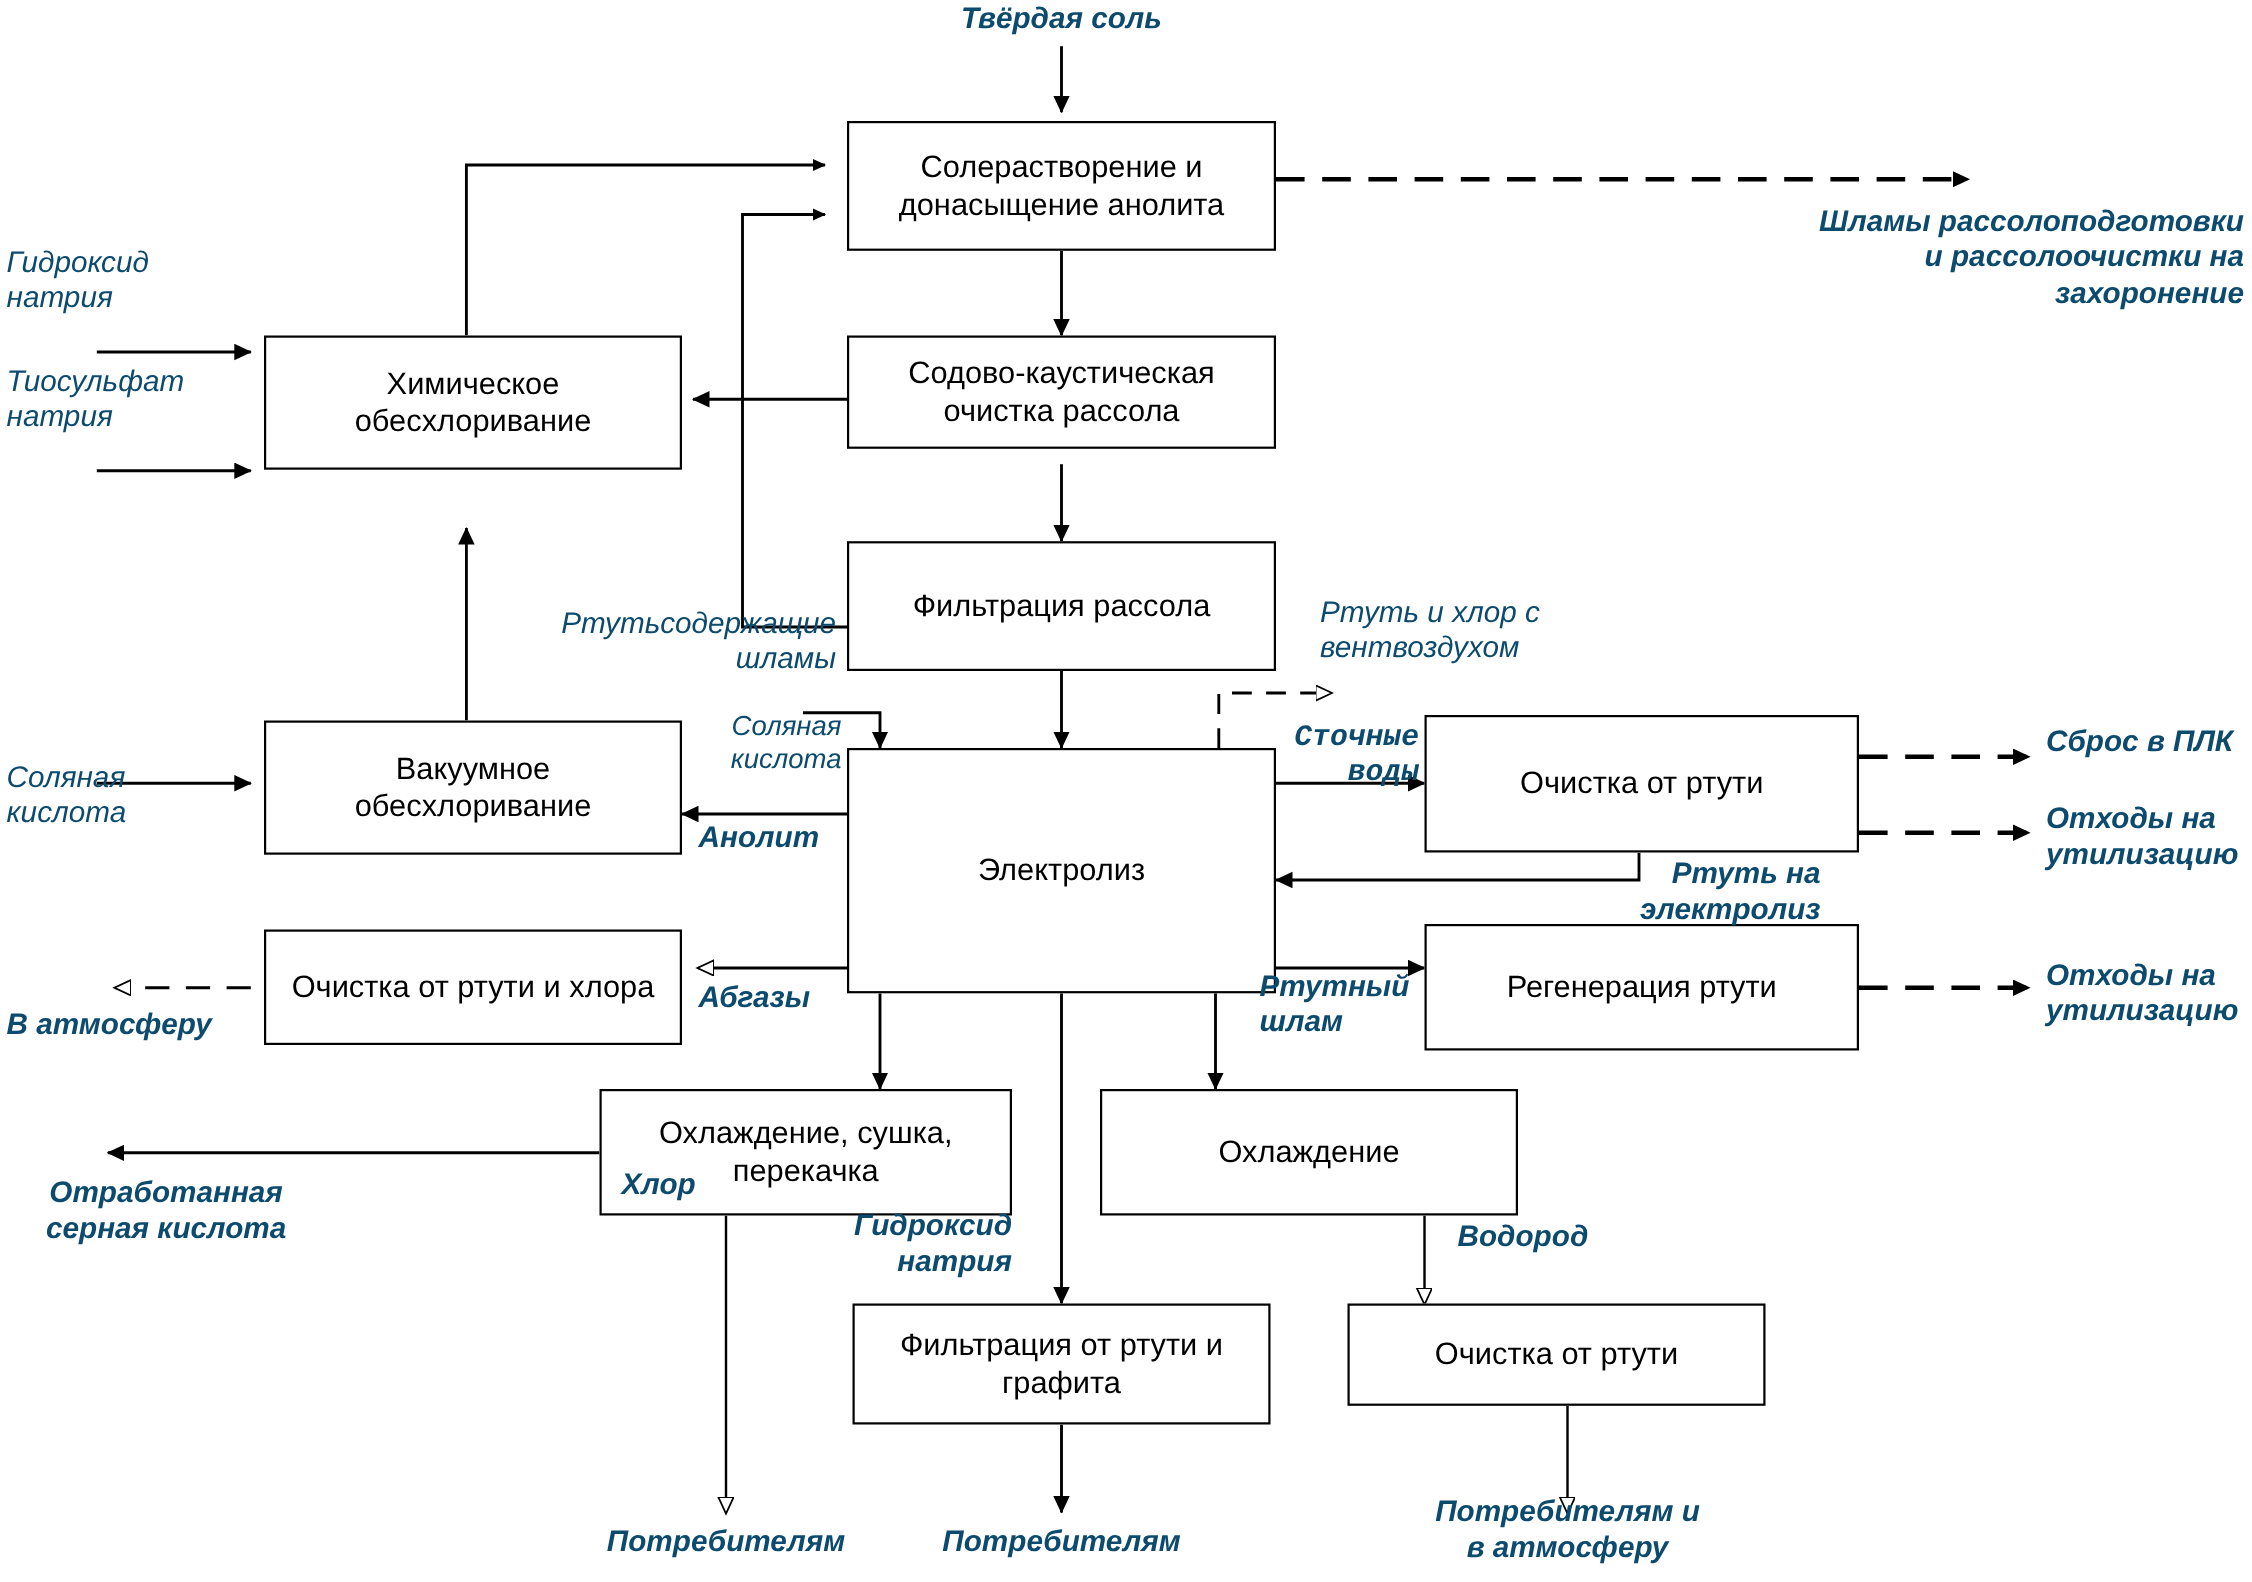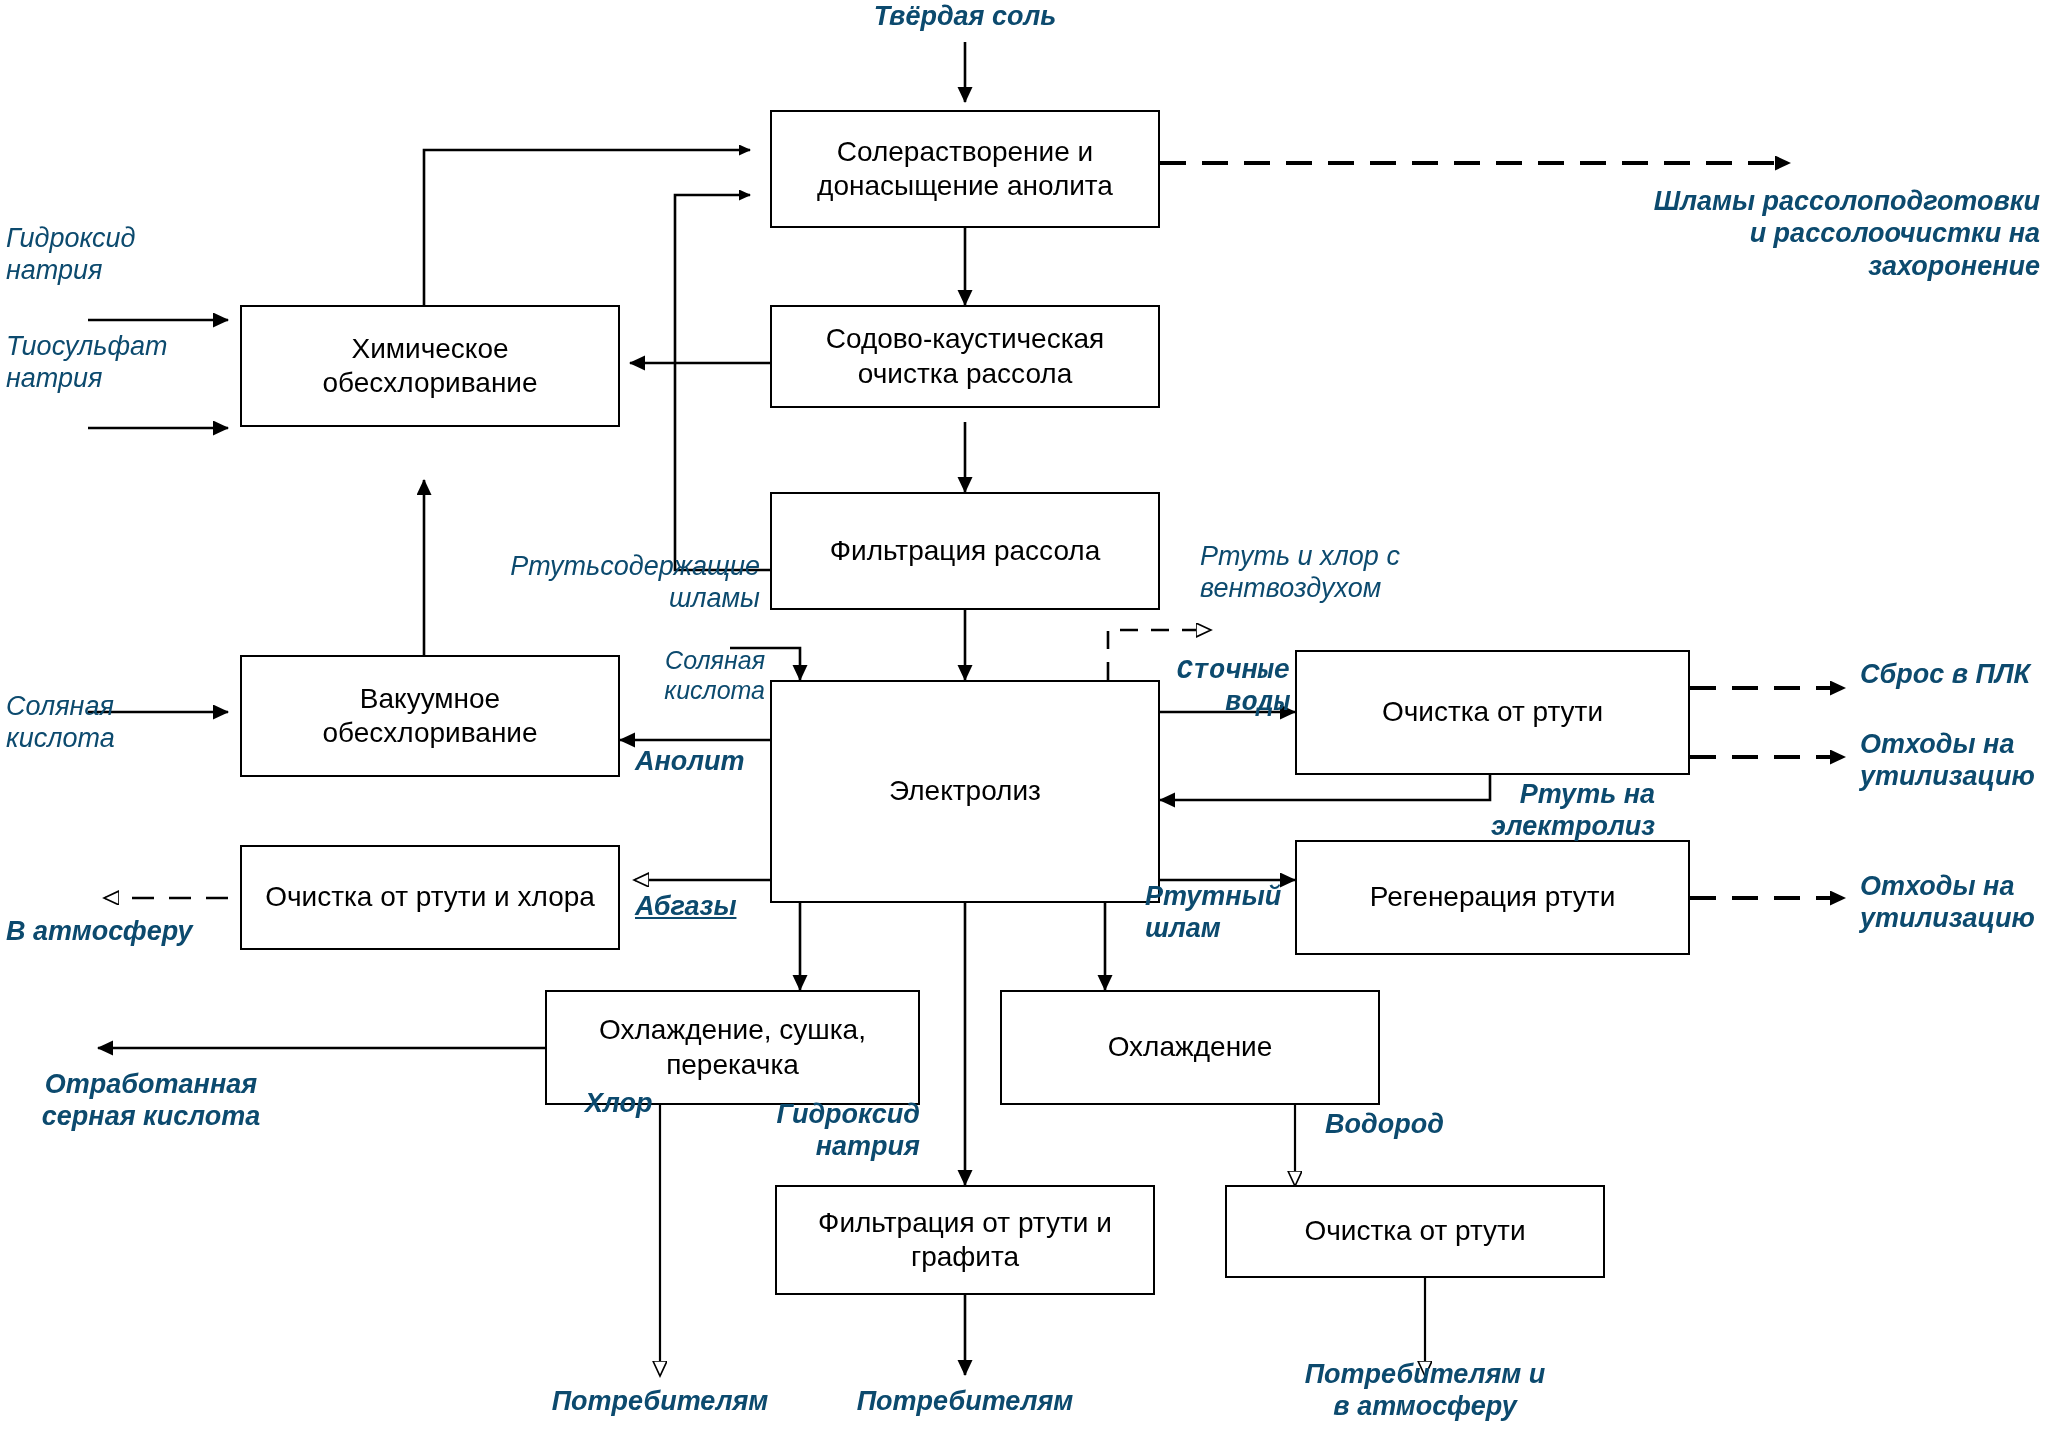--- a/index.html
+++ b/index.html
@@ -176,28 +176,28 @@
 
   <div class="lbl b ta-r" style="left:1395px;top:778px;width:260px;">Ртуть на
 электролиз</div>
 
   <div class="lbl b ta-l" style="left:1145px;top:880px;width:160px;">Ртутный
 шлам</div>
 
   <div class="lbl b ta-l" style="left:1860px;top:870px;width:190px;">Отходы на
 утилизацию</div>
 
-  <div class="lbl b ta-l" style="left:635px;top:890px;width:170px;text-decoration:underline;">Абгазы</div>
+  <div class="lbl b ta-l" style="left:635px;top:890px;width:170px;">Абгазы</div>
 
   <div class="lbl b ta-l" style="left:6px;top:915px;width:250px;">В атмосферу</div>
 
   <div class="lbl b ta-l" style="left:6px;top:1068px;width:290px;text-align:center;">Отработанная
 серная кислота</div>
 
-  <div class="lbl b ta-l" style="left:565px;top:1087px;width:140px;margin-left:20px;">Хлор</div>
+  <div class="lbl b ta-l" style="left:565px;top:1060px;width:140px;">Хлор</div>
 
   <div class="lbl b ta-r" style="left:720px;top:1098px;width:200px;">Гидроксид
 натрия</div>
 
   <div class="lbl b ta-l" style="left:1325px;top:1108px;width:200px;">Водород</div>
 
   <div class="lbl b ta-c" style="left:500px;top:1385px;width:320px;">Потребителям</div>
 
   <div class="lbl b ta-c" style="left:805px;top:1385px;width:320px;">Потребителям</div>
 

